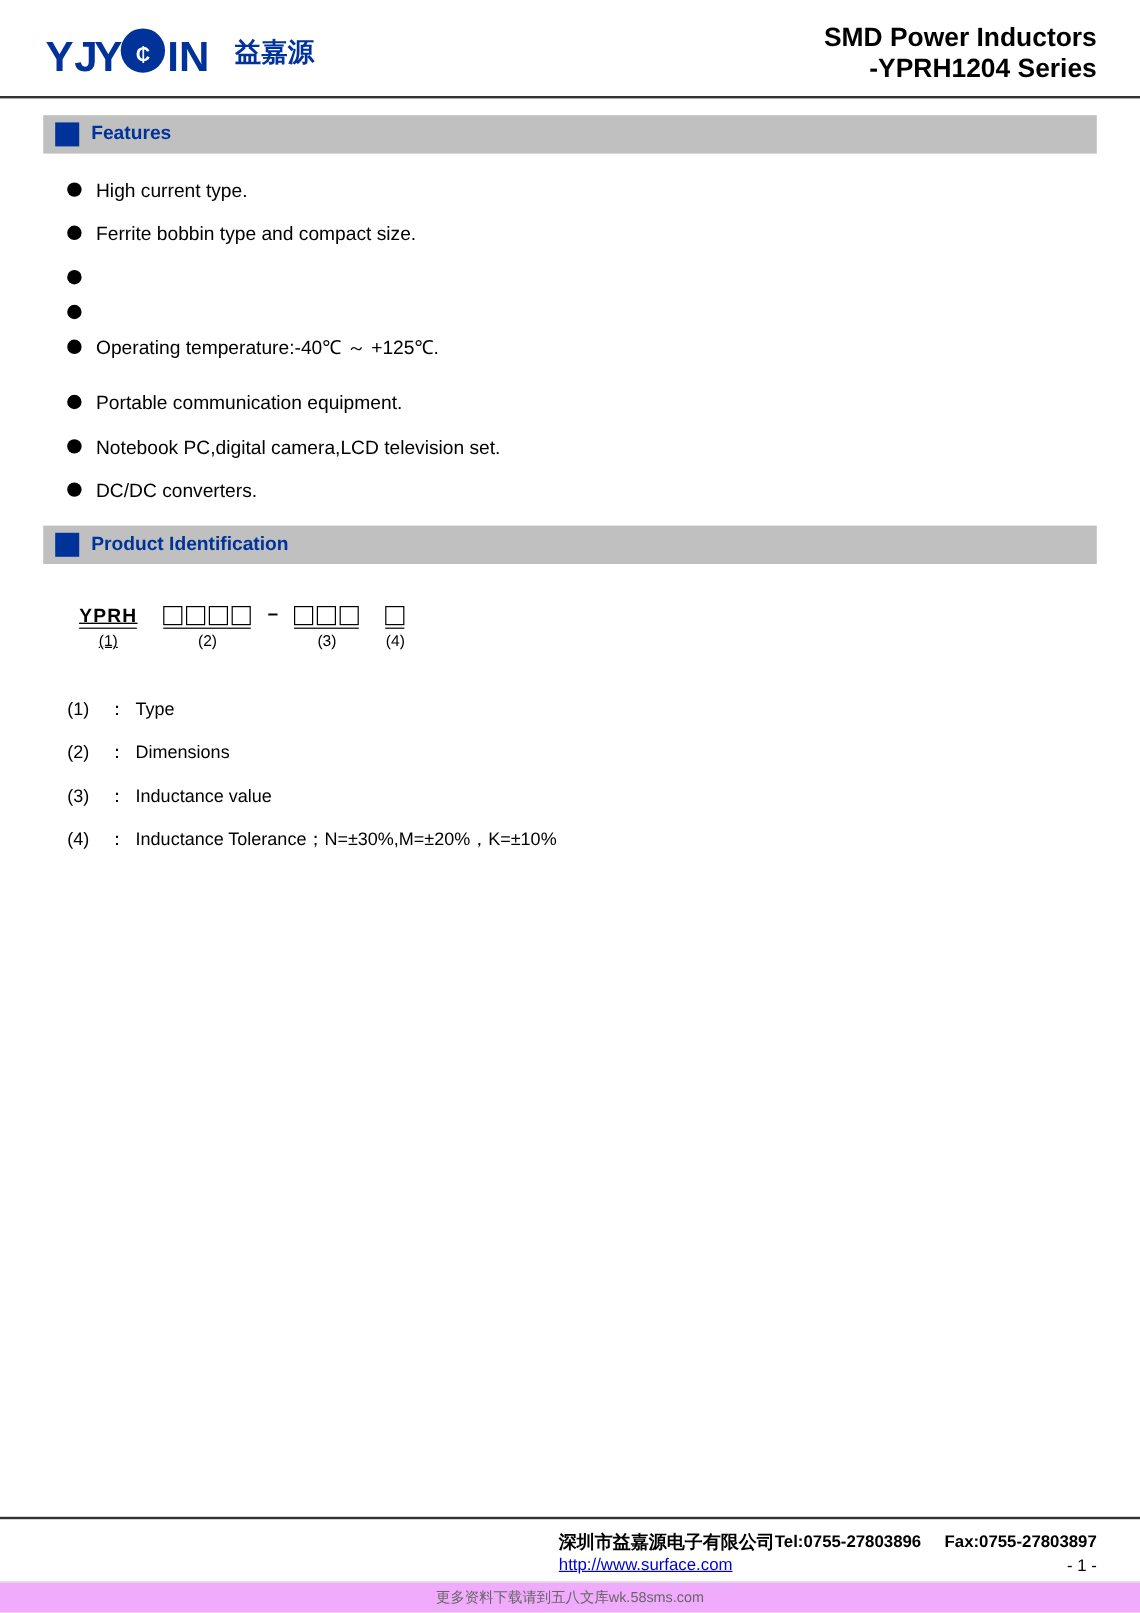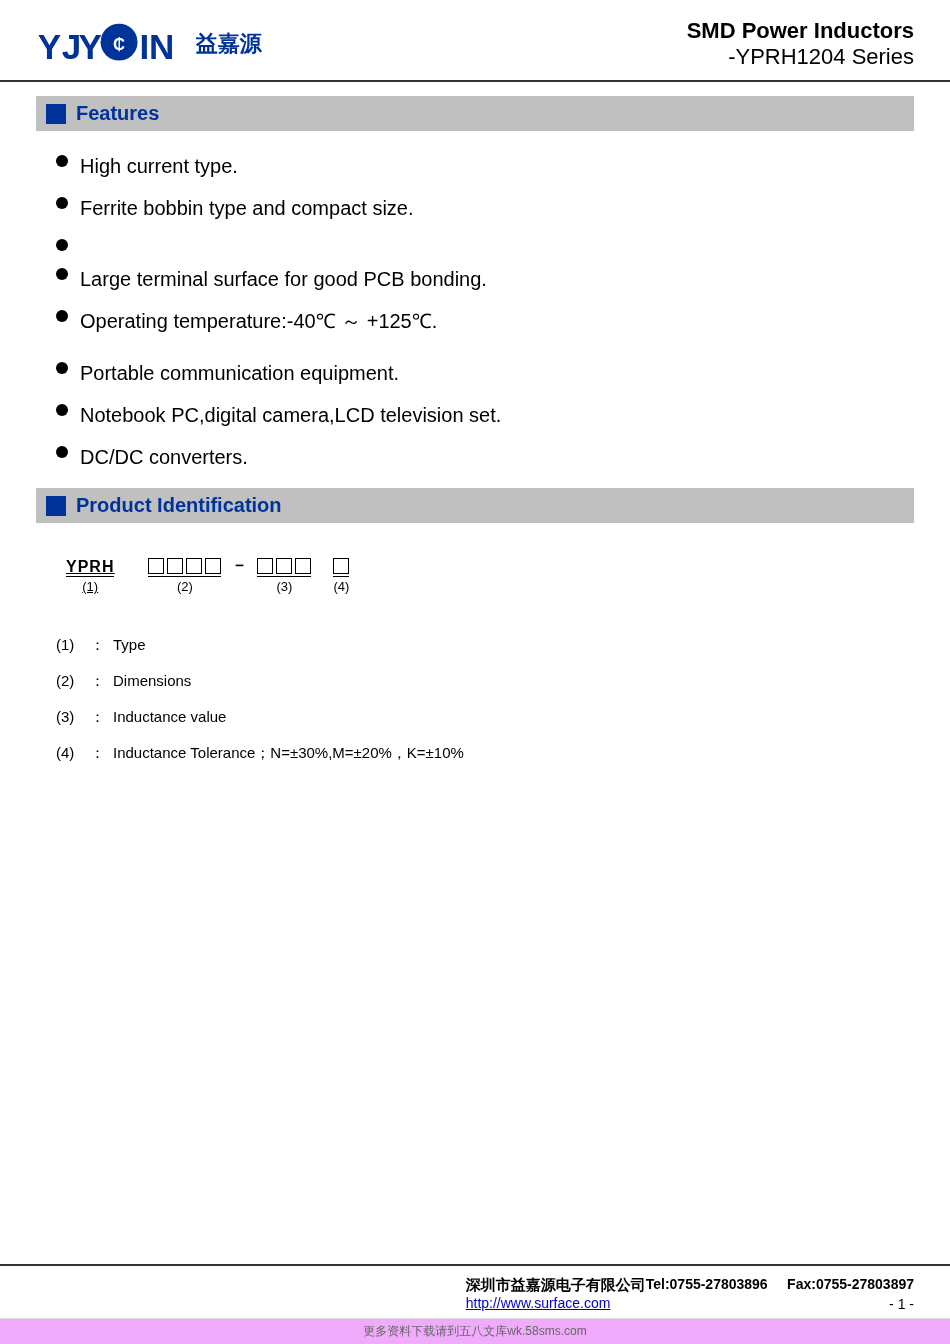--- a/index.html
+++ b/index.html
@@ -56,21 +56,21 @@
     .header-title-main {
       font-size: 22px;
       font-weight: bold;
       color: #000;
       display: block;
       text-align: right;
     }
 
     .header-title-sub {
       font-size: 22px;
-      font-weight: normal;
+      font-weight: bold;
       color: #000;
       display: block;
     }
 
     
     .main-content {
       flex: 1;
       padding: 10px 36px 10px 36px;
     }
 
@@ -87,37 +87,37 @@
     .section-icon {
       width: 20px;
       height: 20px;
       background: #003399;
       display: inline-block;
       margin-right: 10px;
       flex-shrink: 0;
     }
 
     .section-title {
-      font-size: 20px;
+      font-size: 16px;
       font-weight: bold;
       color: #003399;
     }
 
     
     .bullet-list {
       list-style: none;
       padding: 0;
       margin: 0 0 10px 0;
     }
 
     .bullet-list li {
       display: flex;
       align-items: flex-start;
       padding: 7px 0 7px 20px;
-      font-size: 20px;
+      font-size: 16px;
       line-height: 1.4;
     }
 
     .bullet-dot {
       width: 12px;
       height: 12px;
       background: #000;
       border-radius: 50%;
       display: inline-block;
       flex-shrink: 0;
@@ -277,21 +277,20 @@
       </li>
       <li>
         <span class="bullet-dot"></span>
         <span>Ferrite bobbin type and compact size.</span>
       </li>
       <li>
         <span class="bullet-dot"></span>
       </li>
       <li>
         <span class="bullet-dot"></span>
-        <span>Large terminal surface for good PCB bonding.</span>
       </li>
       <li>
         <span class="bullet-dot"></span>
         <span>Operating temperature:-40℃ ～ +125℃.</span>
       </li>
     </ul>
 
 
     <ul class="bullet-list">
       <li>
@@ -309,21 +308,21 @@
     </ul>
 
     <div class="section-header">
       <span class="section-icon"></span>
       <span class="section-title">Product Identification</span>
     </div>
 
     <div class="product-id-diagram">
       <div class="pid-row-wrapper">
 
-        <div class="pid-segment" style="margin-right: 34px; text-decoration: underline;">
+        <div class="pid-segment" style="margin-right: 22px; text-decoration: underline;">
           <span class="pid-yprh-text pid-underline">YPRH</span>
           <span class="pid-label">(1)</span>
         </div>
 
         <div class="pid-segment" style="margin-right: 10px;">
           <span class="pid-underline" style="display:flex; gap:3px; padding-bottom:2px;">
             <span class="pid-box"></span>
             <span class="pid-box"></span>
             <span class="pid-box"></span>
             <span class="pid-box"></span>

